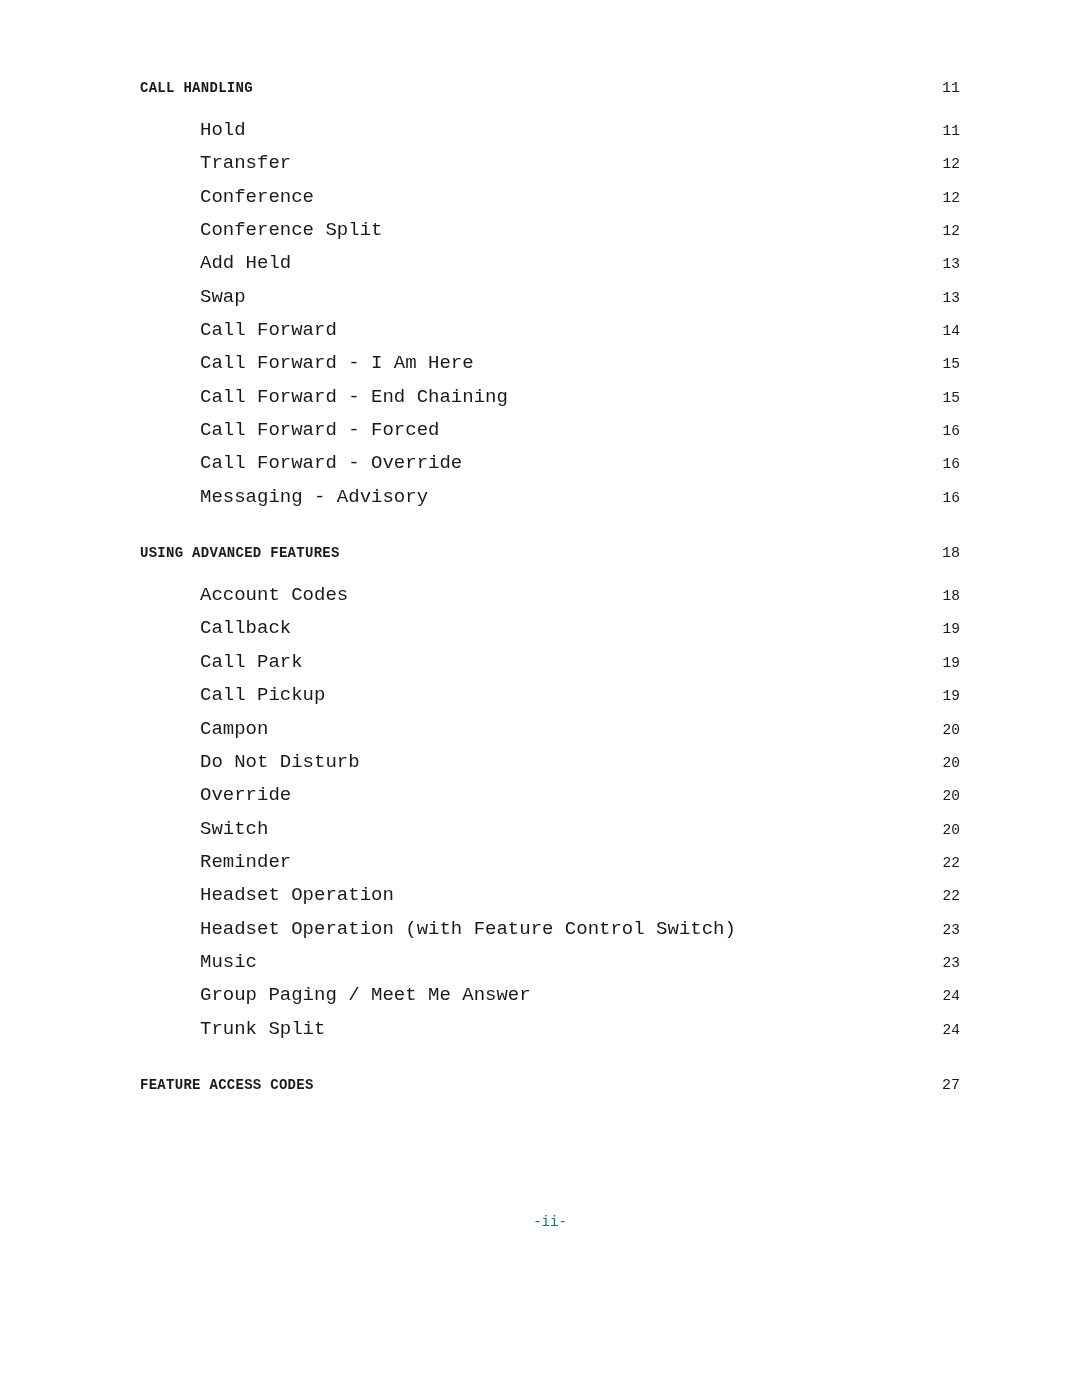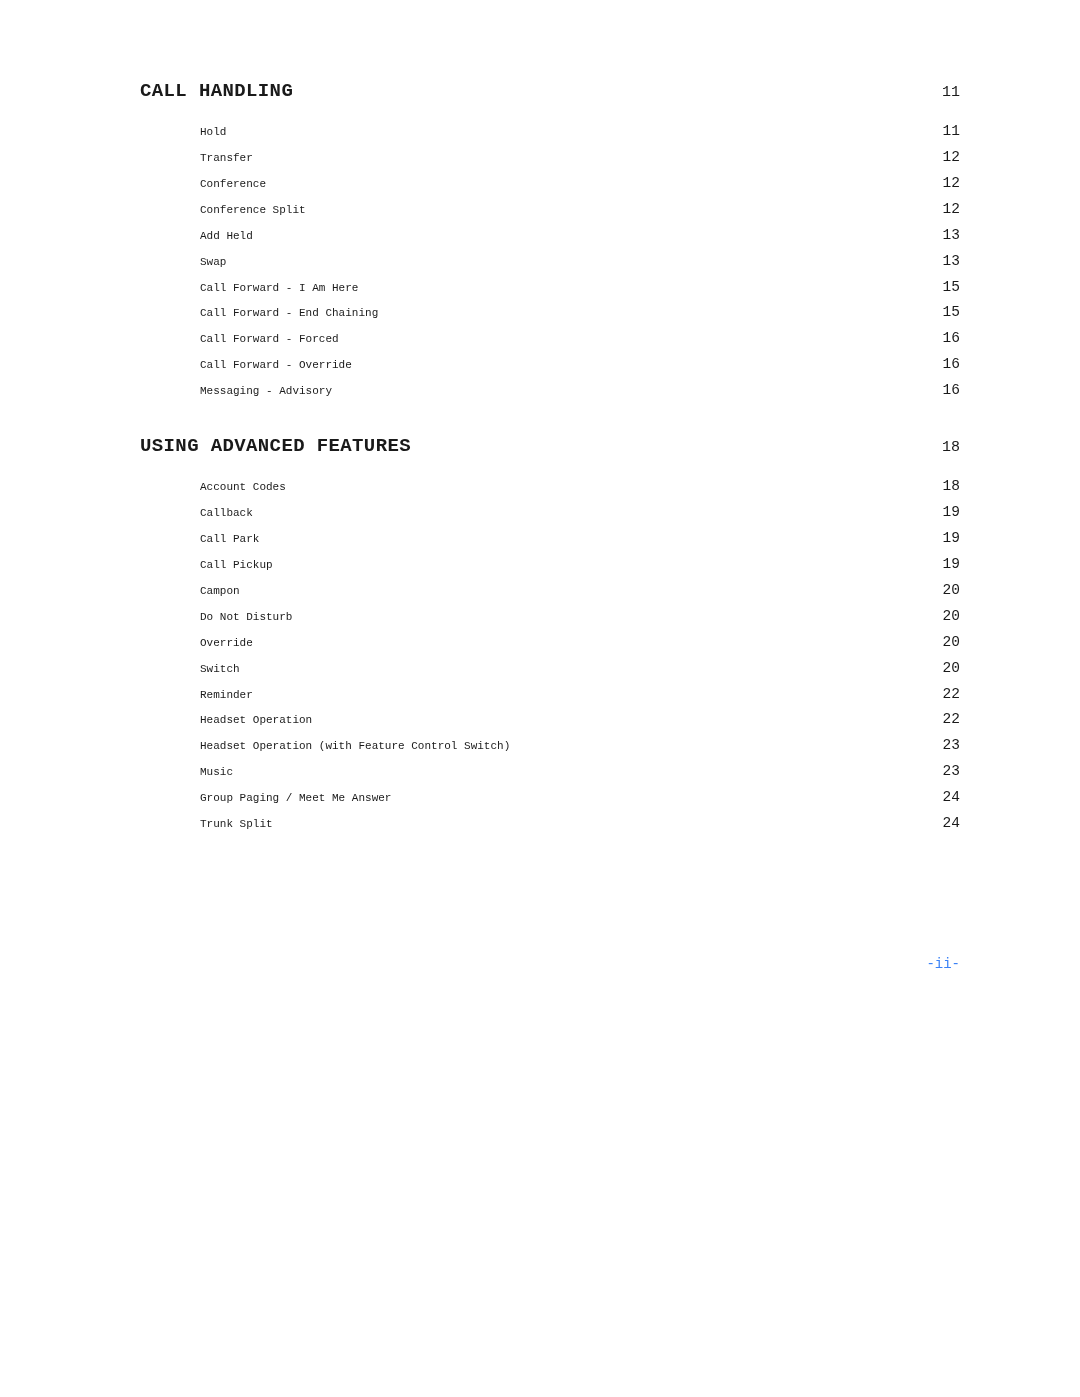--- a/index.html
+++ b/index.html
@@ -24,21 +24,21 @@
 
     .section-header {
       display: flex;
       justify-content: space-between;
       align-items: baseline;
       margin-bottom: 18px;
     }
 
     .section-title {
       font-weight: bold;
-      font-size: 19px;
+      font-size: 14px;
       letter-spacing: 0.02em;
     }
 
     .section-page {
       font-size: 15px;
       font-weight: normal;
     }
 
     .toc-entries {
       margin-left: 60px;
@@ -46,36 +46,36 @@
 
     .toc-entry {
       display: flex;
       justify-content: space-between;
       align-items: baseline;
       margin-bottom: 2px;
       line-height: 1.65;
     }
 
     .entry-label {
-      font-size: 11px;
+      font-size: 19px;
       font-weight: normal;
     }
 
     .entry-page {
       font-size: 14.5px;
       font-weight: normal;
       min-width: 30px;
       text-align: right;
     }
 
     .footer {
-      text-align: right;
+      text-align: center;
       margin-top: 120px;
       font-size: 14px;
-      color: #3b82f6;
+      color: #0f766e;
     }
   </style>
 </head>
 <body>
 
 <div>
     <div class="toc-section">
       <div class="section-header">
         <span class="section-title">CALL HANDLING</span>
         <span class="section-page">11</span>
@@ -99,20 +99,24 @@
         </div>
         <div class="toc-entry">
           <span class="entry-label">Add Held</span>
           <span class="entry-page">13</span>
         </div>
         <div class="toc-entry">
           <span class="entry-label">Swap</span>
           <span class="entry-page">13</span>
         </div>
         <div class="toc-entry">
+          <span class="entry-label">Call Forward</span>
+          <span class="entry-page">14</span>
+        </div>
+        <div class="toc-entry">
           <span class="entry-label">Call Forward - I Am Here</span>
           <span class="entry-page">15</span>
         </div>
         <div class="toc-entry">
           <span class="entry-label">Call Forward - End Chaining</span>
           <span class="entry-page">15</span>
         </div>
         <div class="toc-entry">
           <span class="entry-label">Call Forward - Forced</span>
           <span class="entry-page">16</span>
@@ -184,15 +188,21 @@
         <div class="toc-entry">
           <span class="entry-label">Group Paging / Meet Me Answer</span>
           <span class="entry-page">24</span>
         </div>
         <div class="toc-entry">
           <span class="entry-label">Trunk Split</span>
           <span class="entry-page">24</span>
         </div>
       </div>
     </div>
+    <div class="toc-section">
+      <div class="section-header">
+        <span class="section-title">FEATURE ACCESS CODES</span>
+        <span class="section-page">27</span>
+      </div>
+    </div>
   </div>
 
 <div class="footer">-ii-</div>
 
 </body></html>

